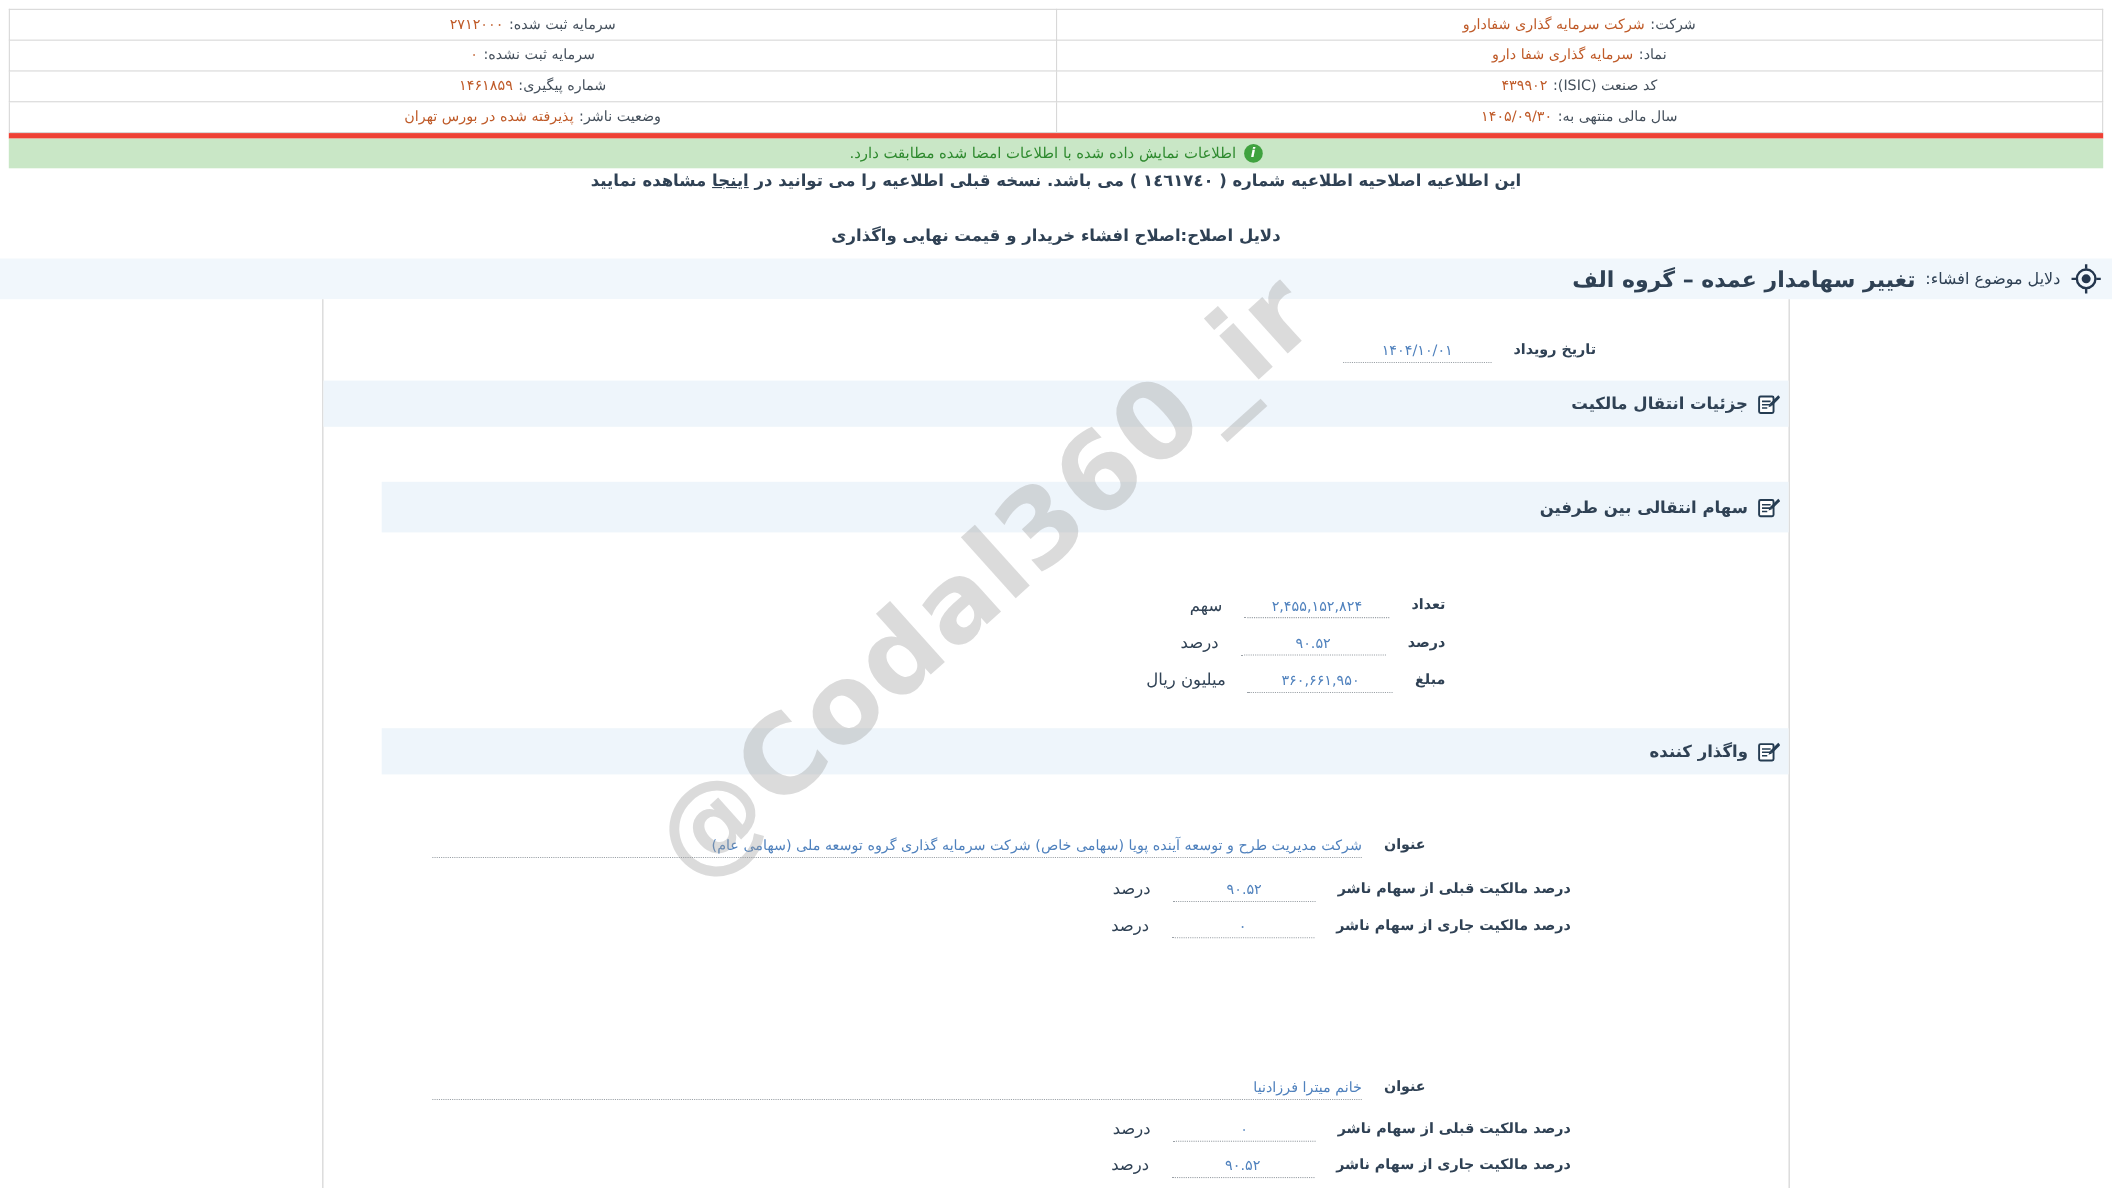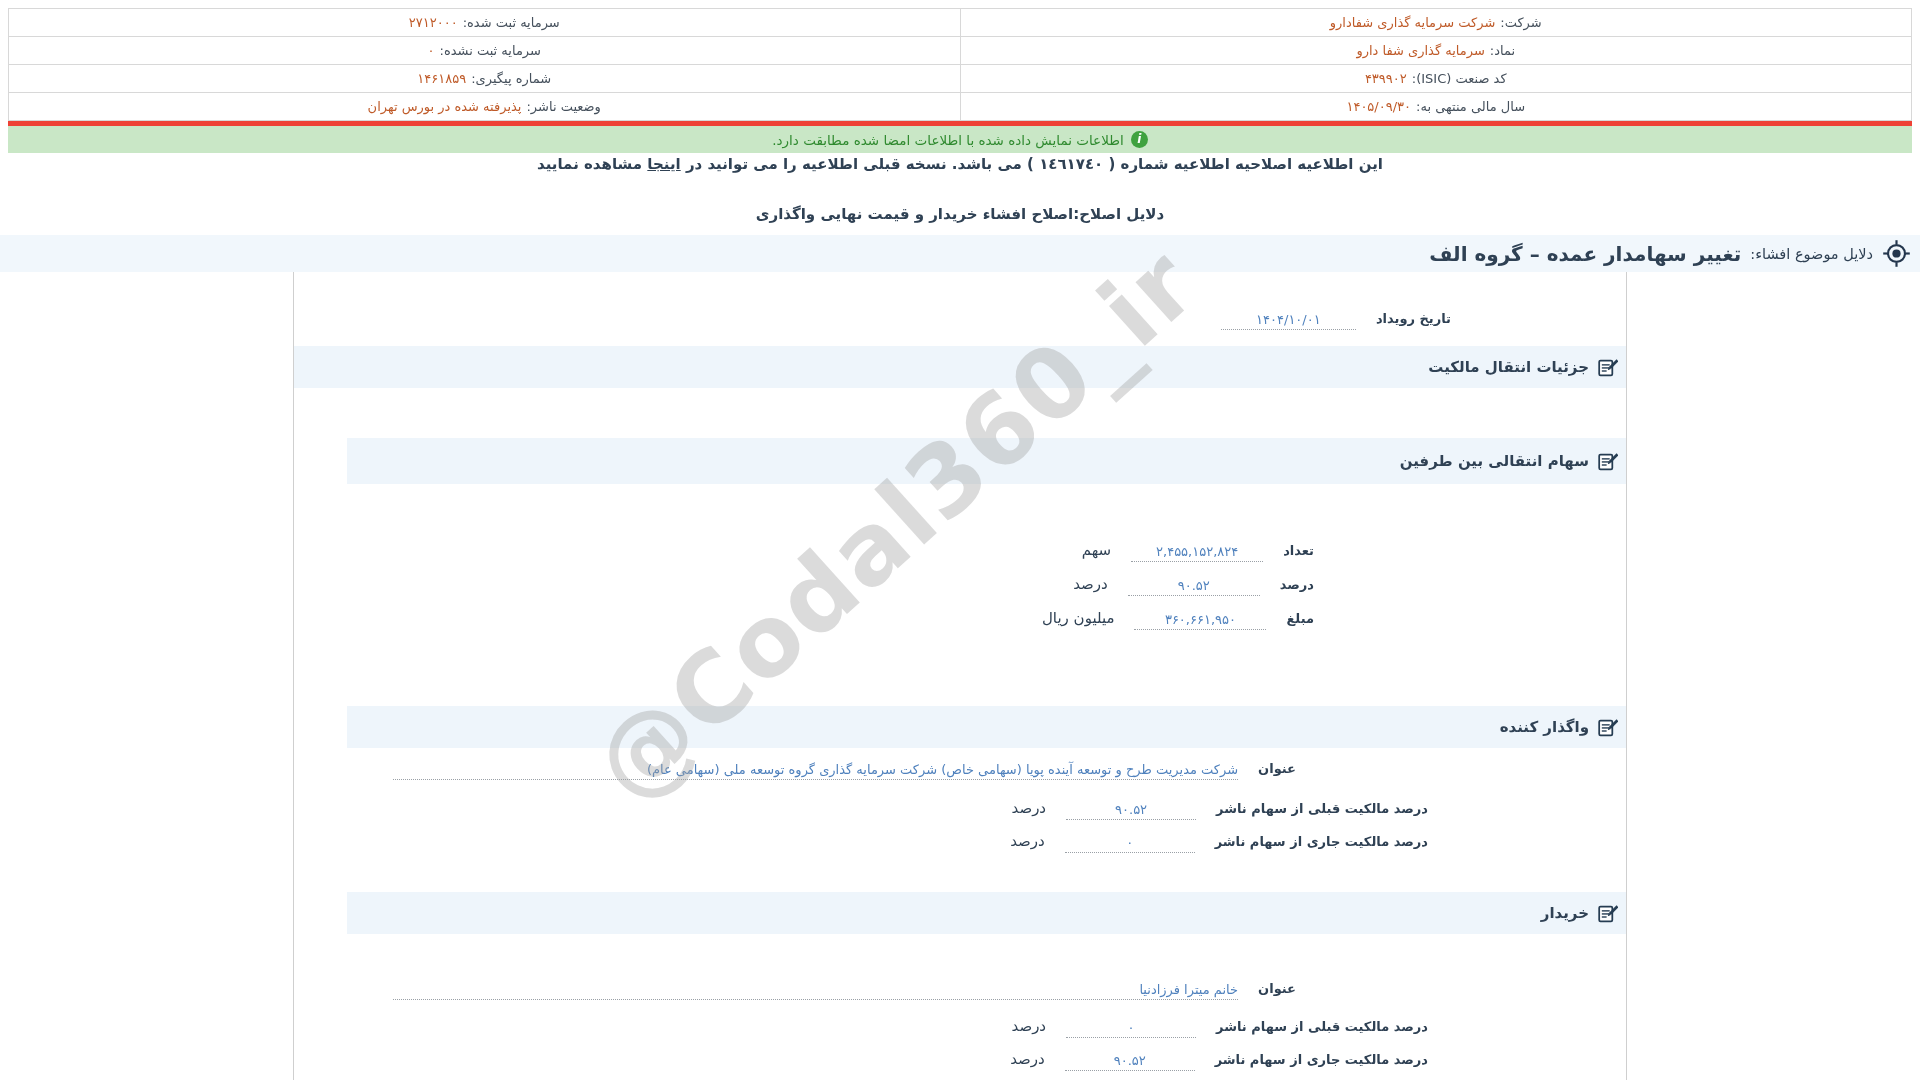--- a/index.html
+++ b/index.html
@@ -94,21 +94,21 @@
   .wide { width:845px; }
   .unit { font-size:15px; }
 
   
   .row-date        { top:34px;  right:175px; }
   .band-details    { top:74px; }
   .band-shares     { top:166px; height:46px; }
   .row-count       { top:266px; right:312px; }
   .row-percent     { top:300px; right:312px; }
   .row-amount      { top:334px; right:312px; }
-  .band-transferor { top:390px;margin-top:44px; }
+  .band-transferor { top:390px; }
   .row-t-name      { top:484px; right:330px; }
   .row-t-prev      { top:524px; right:198px; }
   .row-t-curr      { top:557px; right:198px; }
   .band-buyer      { top:620px; }
   .row-b-name      { top:704px; right:330px; }
   .row-b-prev      { top:742px; right:198px; }
   .row-b-curr      { top:775px; right:198px; }
 
   
   .watermark {
@@ -255,33 +255,20 @@
     <span class="unit">درصد</span>
   </div>
   <div class="form-row row-t-curr">
     <span class="flabel">درصد مالکیت جاری از سهام ناشر</span>
     <span class="field w130">
         <span>۰</span>
       </span>
     <span class="unit">درصد</span>
   </div>
 
-  <div class="section-band band-inset band-buyer">
-    <svg class="memo-icon" viewBox="0 0 24 24">
-      <rect x="2.5" y="4" width="15" height="17" rx="1.5" fill="#ffffff" stroke="#253c52" stroke-width="2"></rect>
-      <line x1="5.5" y1="9" x2="14.5" y2="9" stroke="#253c52" stroke-width="1.6"></line>
-      <line x1="5.5" y1="12.5" x2="14.5" y2="12.5" stroke="#253c52" stroke-width="1.6"></line>
-      <line x1="5.5" y1="16" x2="11" y2="16" stroke="#253c52" stroke-width="1.6"></line>
-      <g transform="rotate(45 17 10)">
-          <rect x="15.6" y="1" width="3.2" height="12.5" fill="#253c52"></rect>
-          <path d="M15.6 13.5 h3.2 l-1.6 3.4 z" fill="#253c52"></path>
-        </g>
-    </svg>
-    <span>خریدار</span>
-  </div>
 
   <div class="form-row row-b-name">
     <span class="flabel">عنوان</span>
     <span class="field wide start">
         <span>خانم میترا فرزادنیا</span>
       </span>
   </div>
   <div class="form-row row-b-prev">
     <span class="flabel">درصد مالکیت قبلی از سهام ناشر</span>
     <span class="field w130">

